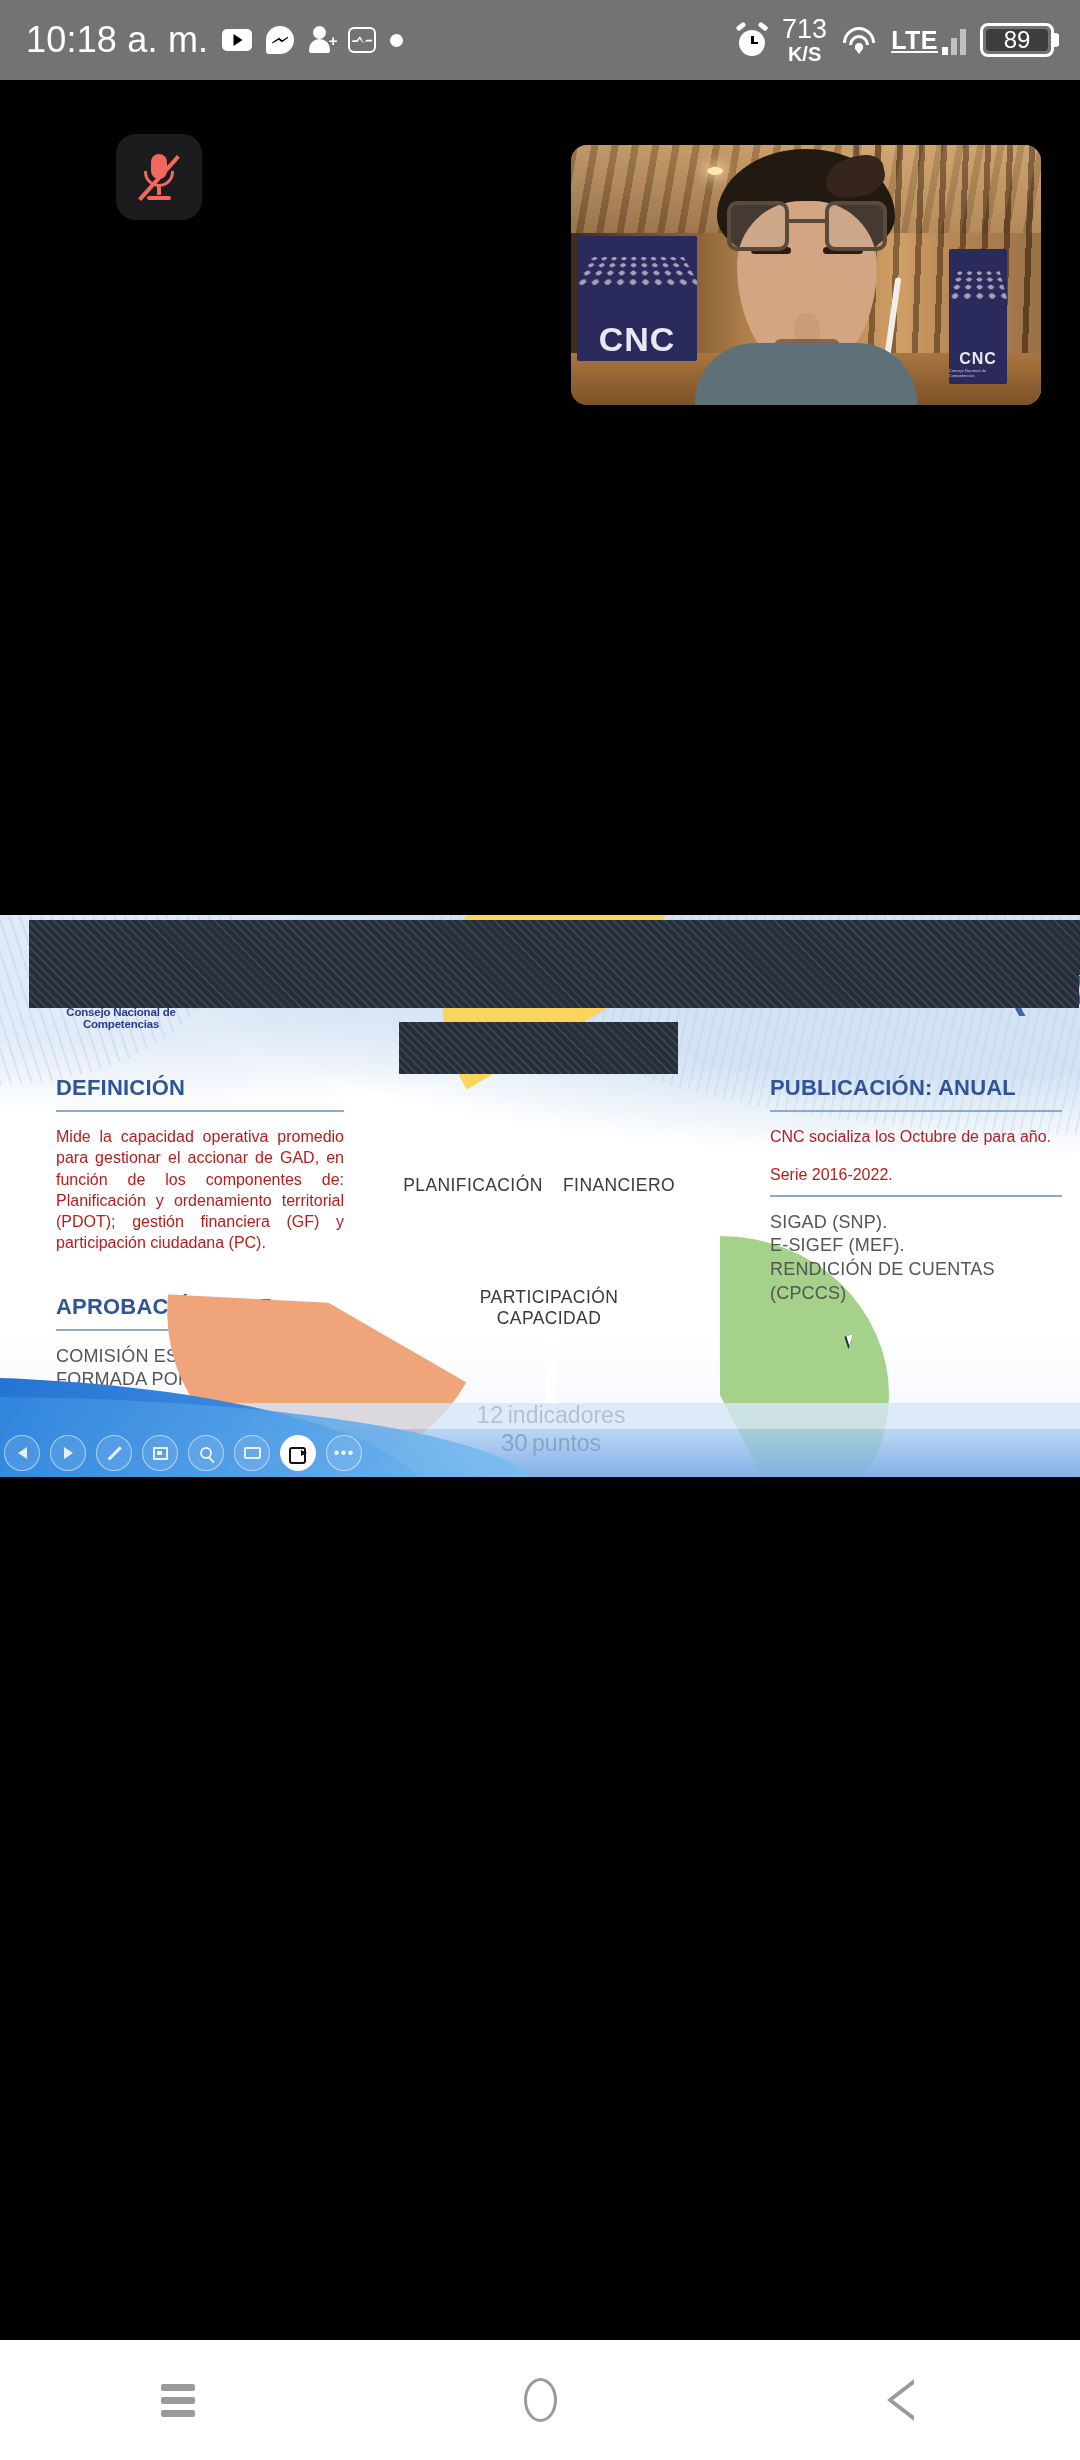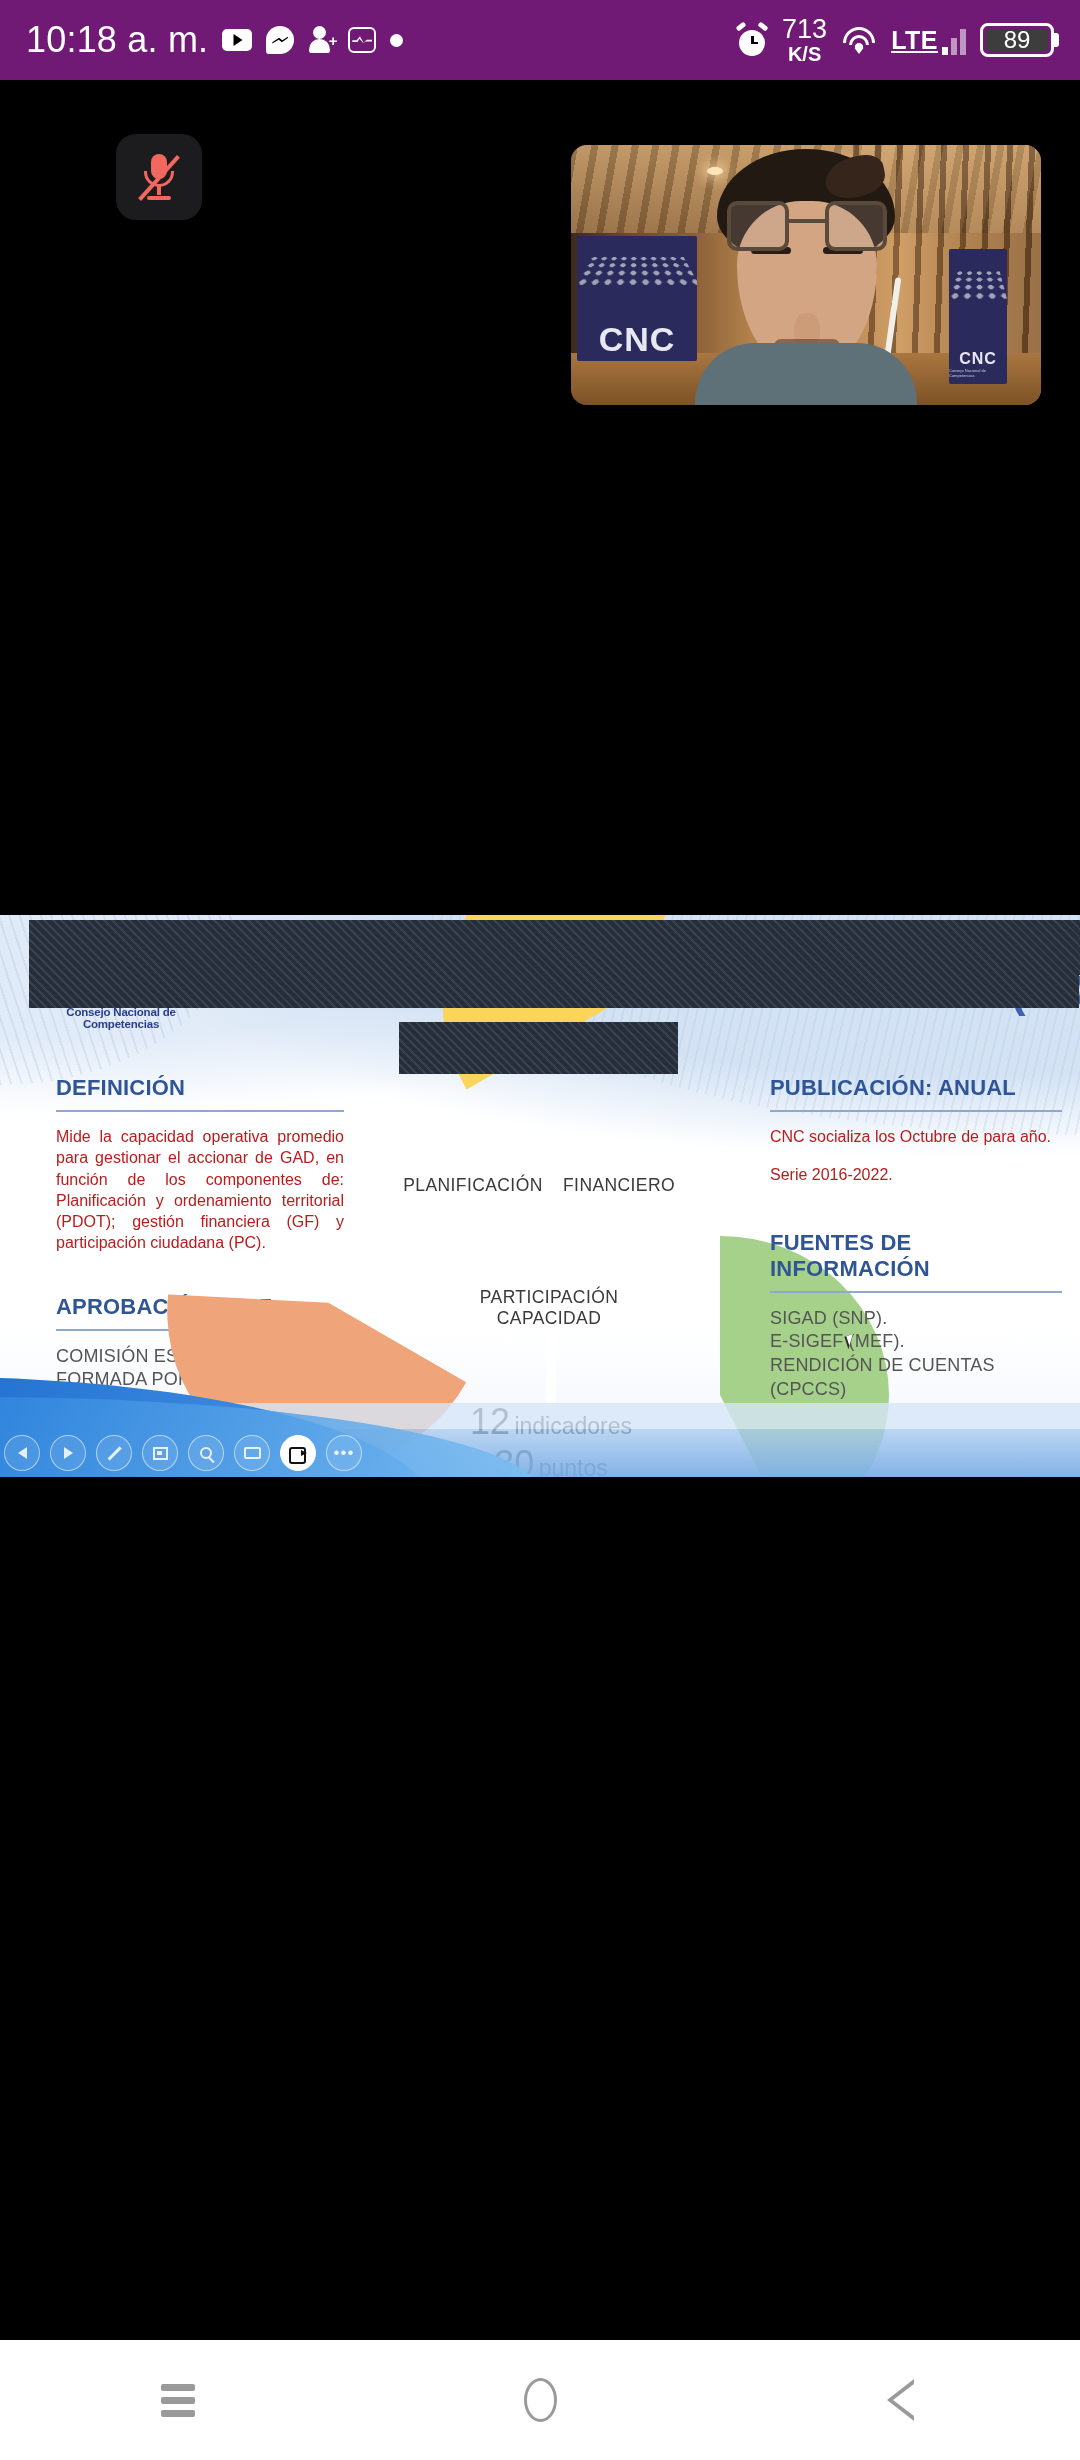--- a/index.html
+++ b/index.html
@@ -3,21 +3,21 @@
 <meta charset="utf-8">
 <style>
   * { margin:0; padding:0; box-sizing:border-box; }
   html,body { width:1080px; height:2460px; background:#000; overflow:hidden;
               font-family:"Liberation Sans", sans-serif; }
 
   .screen { position:relative; width:1080px; height:2460px; background:#000; }
 
   
   .statusbar { position:absolute; top:0; left:0; width:1080px; height:80px;
-               background:#701a75; display:flex; align-items:center;
+               background:#737373; display:flex; align-items:center;
                padding:0 26px; color:#fff; }
   .sb-left { display:flex; align-items:center; gap:14px; }
   .sb-time { font-size:36px; letter-spacing:.2px; color:#fff; white-space:nowrap; }
   .sb-right { margin-left:auto; display:flex; align-items:center; gap:14px; }
   .ic { display:inline-flex; align-items:center; justify-content:center; }
 
   .yt-icon { width:30px; height:22px; background:#fff; border-radius:5px;
              position:relative; }
   .yt-icon::after { content:""; position:absolute; top:50%; left:52%;
              transform:translate(-50%,-50%);
@@ -244,21 +244,21 @@
   .g1 { transform:rotate(0deg); }
   .g2 { transform:rotate(120deg); }
   .g3 { transform:rotate(240deg); }
   .pie-lab { position:absolute; font-size:17.5px; color:#3a3a3a;
         letter-spacing:.4px; text-align:center; line-height:1.18; }
   .lab-plan { left:30px;  top:104px; width:150px; }
   .lab-fin  { left:176px; top:104px; width:150px; }
   .lab-part { left:86px;  top:216px; width:190px; }
   .pie-foot { position:absolute; left:0; top:330px; width:366px; text-align:center; }
   .pf-line { color:#2b2b2b; white-space:nowrap; }
-  .pf-num { font-size:36px; }
+  .pf-num { font-size:24px; }
   .pf-txt { font-size:23px; }
 
   
   .redact { position:absolute; background:#2e3845;
         background-image:repeating-linear-gradient(45deg,
           rgba(255,255,255,.05) 0 2px, rgba(0,0,0,.18) 2px 6px); }
   .rd-top  { left:29px;  top:5px;   width:1050px; height:88px; }
   .rd-top2 { left:29px;  top:5px;   width:1060px; height:55px; }
   .rd-mid  { left:399px; top:107px; width:279px; height:52px; }
 
@@ -474,21 +474,20 @@
         </div>
       </div>
     </div>
 
     <div class="col col-right">
       <div class="sec-head">PUBLICACIÓN: ANUAL</div>
       <div class="sec-rule"></div>
       <div class="sec-body">CNC socializa los Octubre de para año.</div>
       <div class="sec-body nj gap-s">Serie 2016-2022.</div>
 
-      <div class="sec-head" style="margin-top:44px;">FUENTES DE INFORMACIÓN</div>
       <div class="sec-rule"></div>
       <div class="sec-caps">SIGAD (SNP).</div>
       <div class="sec-caps">E-SIGEF (MEF).</div>
       <div class="sec-caps">RENDICIÓN DE CUENTAS (CPCCS)</div>
     </div>
 
     <div class="bottom-wave">
       <div class="bw3"></div>
         <div class="bw2"></div>
         <div class="bw1"></div>

